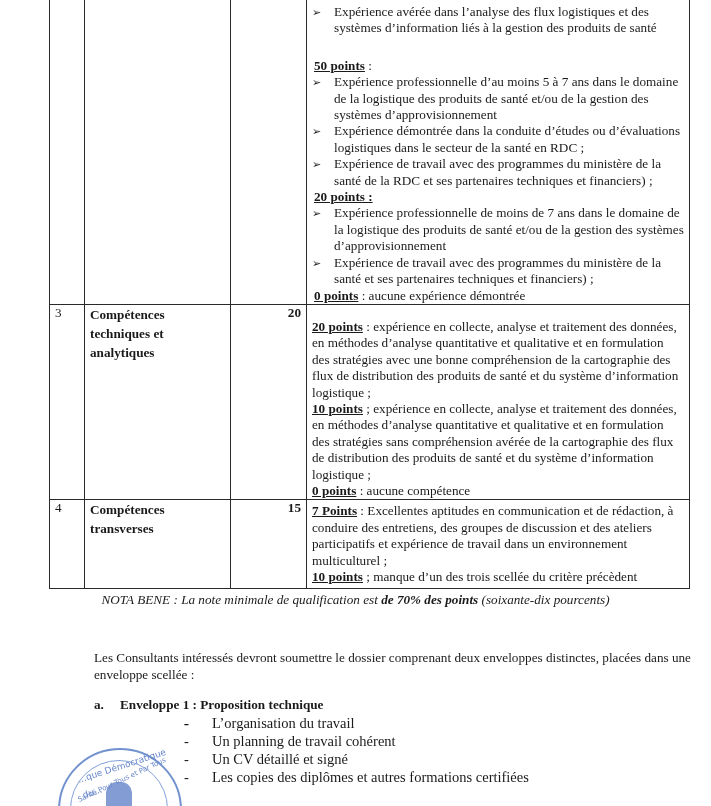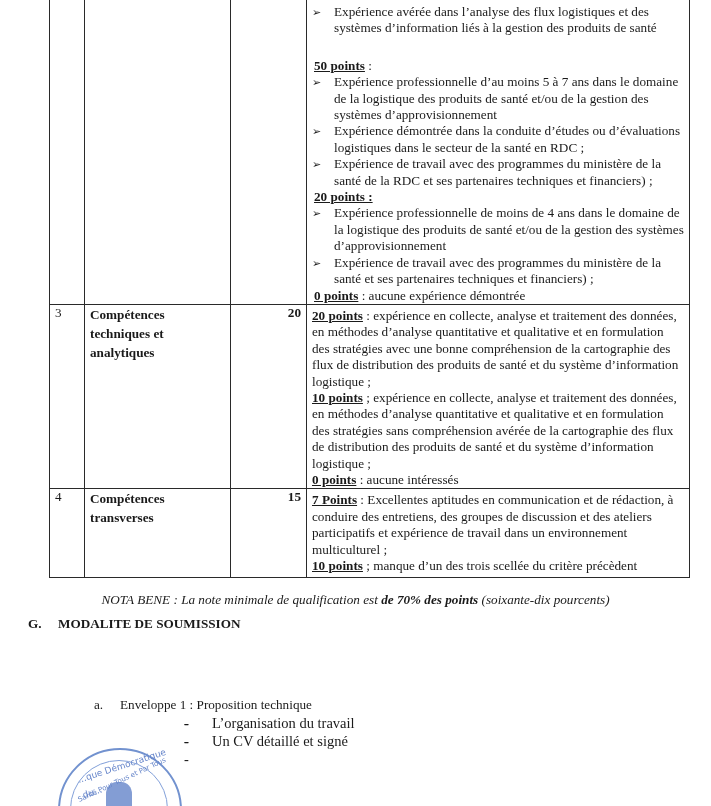--- a/index.html
+++ b/index.html
@@ -39,21 +39,21 @@
     text-align: center; font-style: italic; font-size: 13.2px;
   }
   .section {
     position: absolute; left: 28px; top: 616px; font-weight: bold; font-size: 13.2px;
   }
   .section .letter { display: inline-block; width: 30px; }
   .para {
     position: absolute; left: 94px; top: 649px; width: 600px; font-size: 13.2px; line-height: 17px;
   }
   .env {
-    position: absolute; left: 94px; top: 697px; font-weight: normal; font-size: 13.2px;
+    position: absolute; left: 94px; top: 697px; font-weight: bold; font-size: 13.2px;
   }
   .env .letter { display: inline-block; width: 26px; }
   ul.dash {
     position: absolute; left: 182px; top: 714px; margin: 0; padding: 0; list-style: none;
     font-size: 14.5px; line-height: 18px;
   }
   ul.dash li { position: relative; padding-left: 30px; }
   ul.dash li .dsh { position: absolute; left: 2px; top: 0; }
 
   .stamp {
@@ -104,71 +104,69 @@
           <ul class="arrow">
             <li><span class="arr">➢</span><span>Expérience professionnelle d’au moins 5 à 7 ans dans le domaine de la logistique des produits de santé et/ou de la gestion des systèmes d’approvisionnement</span></li>
             <li><span class="arr">➢</span><span>Expérience démontrée dans la conduite d’études ou d’évaluations logistiques dans le secteur de la santé en RDC ;</span></li>
             <li><span class="arr">➢</span><span>Expérience de travail avec des programmes du ministère de la santé de la RDC et ses partenaires techniques et financiers) ;</span></li>
           </ul>
         </div>
 
         <div>
           <span class="pts-line" style="padding-left:2px"><span class="pts">20 points :</span><span></span></span>
           <ul class="arrow">
-            <li><span class="arr">➢</span><span>Expérience professionnelle de moins de 4 ans dans le domaine de la logistique des produits de santé et/ou de la gestion des systèmes d’approvisionnement</span></li>
+            <li><span class="arr">➢</span><span>Expérience professionnelle de moins de 7 ans dans le domaine de la logistique des produits de santé et/ou de la gestion des systèmes d’approvisionnement</span></li>
             <li><span class="arr">➢</span><span>Expérience de travail avec des programmes du ministère de la santé et ses partenaires techniques et financiers) ;</span></li>
           </ul>
         </div>
 
         <span class="pts-line" style="padding-left:2px"><span class="pts">0 points</span><span> : aucune expérience démontrée</span></span>
       </td>
     </tr>
 
     <tr style="height:180px">
       <td class="num">3</td>
       <td class="crit">Compétences techniques et analytiques</td>
       <td class="score">20</td>
-      <td class="desc" style="padding-top:3px">
+      <td class="desc" style="padding-top:14px">
         <div><span class="pts">20 points</span><span> : expérience en collecte, analyse et traitement des données, en méthodes d’analyse quantitative et qualitative et en formulation des stratégies avec une bonne compréhension de la cartographie des flux de distribution des produits de santé et du système d’information logistique ;</span></div>
         <div><span class="pts">10 points</span><span> ; expérience en collecte, analyse et traitement des données, en méthodes d’analyse quantitative et qualitative et en formulation des stratégies sans compréhension avérée de la cartographie des flux de distribution des produits de santé et du système d’information logistique ;</span></div>
-        <div><span class="pts">0 points</span><span> : aucune intéressés</span></div>
+        <div><span class="pts">0 points</span><span> : aucune compétence</span></div>
       </td>
     </tr>
 
     <tr style="height:89px">
       <td class="num">4</td>
       <td class="crit">Compétences transverses</td>
       <td class="score">15</td>
       <td class="desc" style="padding-top:3px">
         <div><span class="pts">7 Points</span><span> : Excellentes aptitudes en communication et de rédaction, à conduire des entretiens, des groupes de discussion et des ateliers participatifs et expérience de travail dans un environnement multiculturel ;</span></div>
         <div><span class="pts">10 points</span><span> ; manque d’un des trois scellée du critère précèdent</span></div>
       </td>
     </tr>
   </tbody>
     </table>
 
   <div class="nota">
     <span>NOTA BENE :  La note minimale de qualification est </span><b>de 70% des points</b><span> (soixante-dix pourcents)</span>
   </div>
 
-  <div class="section">
-    <span class="letter">G.</span><span>MODALITE DE SOUMISSION</span>
-  </div>
 
+  <div class="para">Les Consultants intéressés devront soumettre le dossier comprenant deux enveloppes distinctes, placées dans une enveloppe scellée :</div>
 
   <div class="env">
     <span class="letter">a.</span><span>Enveloppe 1 : Proposition technique</span>
   </div>
 
   <ul class="dash">
     <li><span class="dsh">-</span></li>
     <li><span class="dsh">-</span><span>L’organisation du travail</span></li>
-    <li><span class="dsh">-</span></li>
+    <li><span class="dsh">-</span><span>Un planning de travail cohérent</span></li>
     <li><span class="dsh">-</span><span>Un CV détaillé et signé</span></li>
-    <li><span class="dsh">-</span></li>
+    <li><span class="dsh">-</span><span>Les copies des diplômes et autres formations certifiées</span></li>
   </ul>
 
   <div class="stamp">
     <div class="stamp-inner"></div>
     <span class="stamp-text" style="left:18px; top:6px; transform:rotate(-18deg);">...que Démocratique du...</span>
     <span class="stamp-text" style="left:14px; top:22px; font-size:7px; transform:rotate(-25deg);">Santé Pour Tous et Par Tous</span>
     <div class="stamp-figure"></div>
   </div>
 </div>
 

